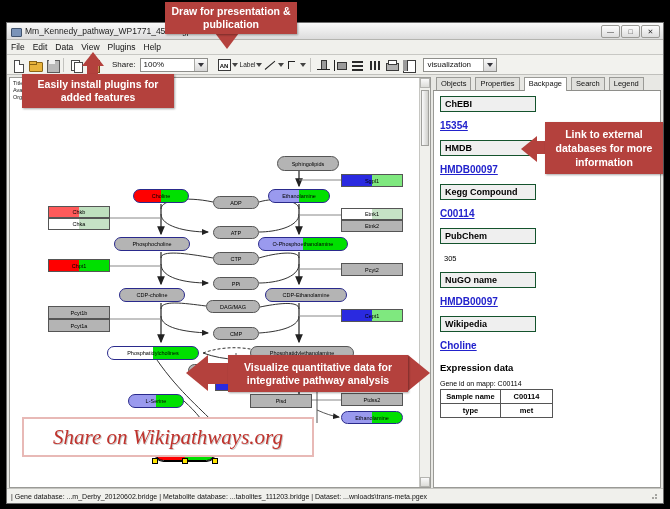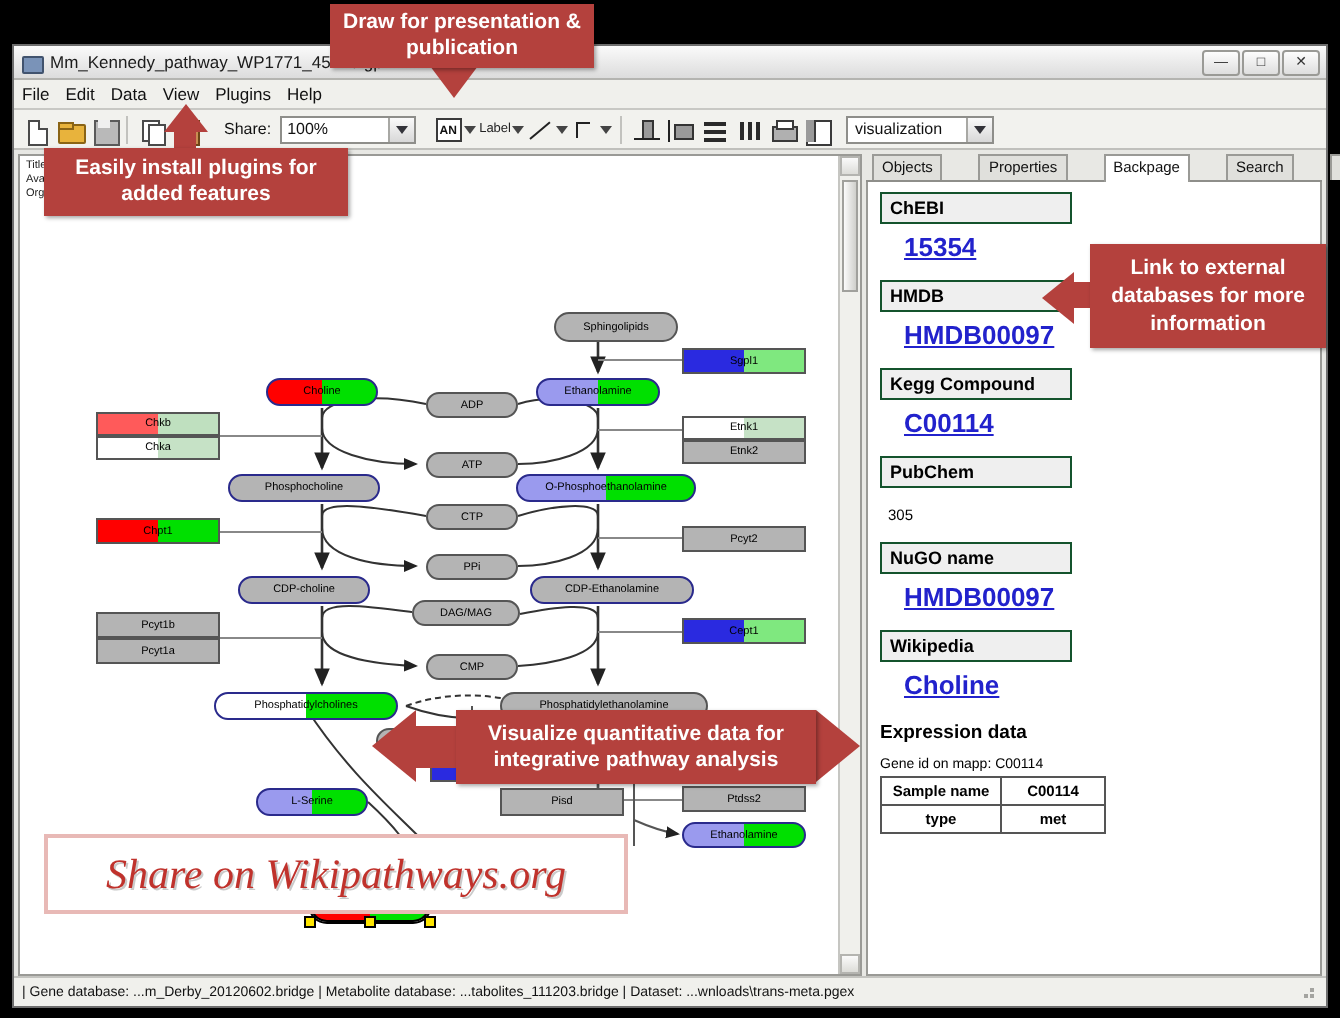--- a/index.html
+++ b/index.html
@@ -108,31 +108,31 @@
     border:1px solid #9a9a96; margin:2px 0 0 2px; overflow:hidden; }
   .vscroll { position:absolute; right:0; top:0; width:11px; bottom:0;
     background:#f0f0ec; border-left:1px solid #c6c6c2; }
   .vscroll .thumb{position:absolute;left:1px;right:1px;top:1px;height:56px;
     background:linear-gradient(90deg,#fbfbfb,#cfcfcb);border:1px solid #a0a09c;}
   .vsarrow{position:absolute;left:0;right:0;height:10px;background:linear-gradient(#fafafa,#dcdcd8);
     border:1px solid #b4b4b0;}
   .meta { position:absolute; left:3px; top:2px; font-size:5.5px; color:#222; line-height:7px; }
 
   .rightpanel { flex:1; margin:2px 2px 0 2px; display:flex; flex-direction:column; min-width:0; }
-  .tabstrip { display:flex; align-items:flex-end; height:14px; gap:18px;
+  .tabstrip { display:flex; align-items:flex-end; height:14px; gap:4px;
     border-bottom:1px solid #8e8e8a; padding-left:3px; background:#e8e8e4; }
   .tab { font-size:7.5px; padding:1px 4px 1px 4px; background:#e0e0dc;
     border:1px solid #9a9a96; border-bottom:none; color:#111; line-height:10px; }
   .tab.active { background:#fff; position:relative; top:1px; padding-bottom:2px; font-weight:normal;}
   .panelbody { flex:1; background:#fff; border:1px solid #9a9a96; border-top:none;
     overflow:hidden; position:relative; padding:5px 6px; }
   .dbhdr { width:96px; border:1px solid #14532d; background:#efefef;
     font-size:9px; font-weight:bold; color:#000; padding:2px 4px; margin-bottom:3px; }
-  .dblink { font-size:13px; color:#2222cc; text-decoration:underline;
-    margin:0 0 9px 12px; display:inline-block; font-weight:bold; }
+  .dblink { font-size:10px; color:#2222cc; text-decoration:underline;
+    margin:0 0 9px 0; display:inline-block; font-weight:bold; }
   .dbplain { font-size:7.5px; color:#000; margin:0 0 9px 4px; display:inline-block; }
   .exprhdr { font-size:9.5px; font-weight:bold; color:#000; margin:2px 0 7px 0; }
   .geneid { font-size:7px; color:#000; margin-bottom:2px; }
   table.expr { border-collapse:collapse; }
   table.expr td { border:1px solid #555; font-size:7.5px; color:#000;
     padding:2px 4px; text-align:center; font-weight:bold; height:13px; }
   table.expr td.k { width:60px; }
   table.expr td.v { width:52px; }
 
   

